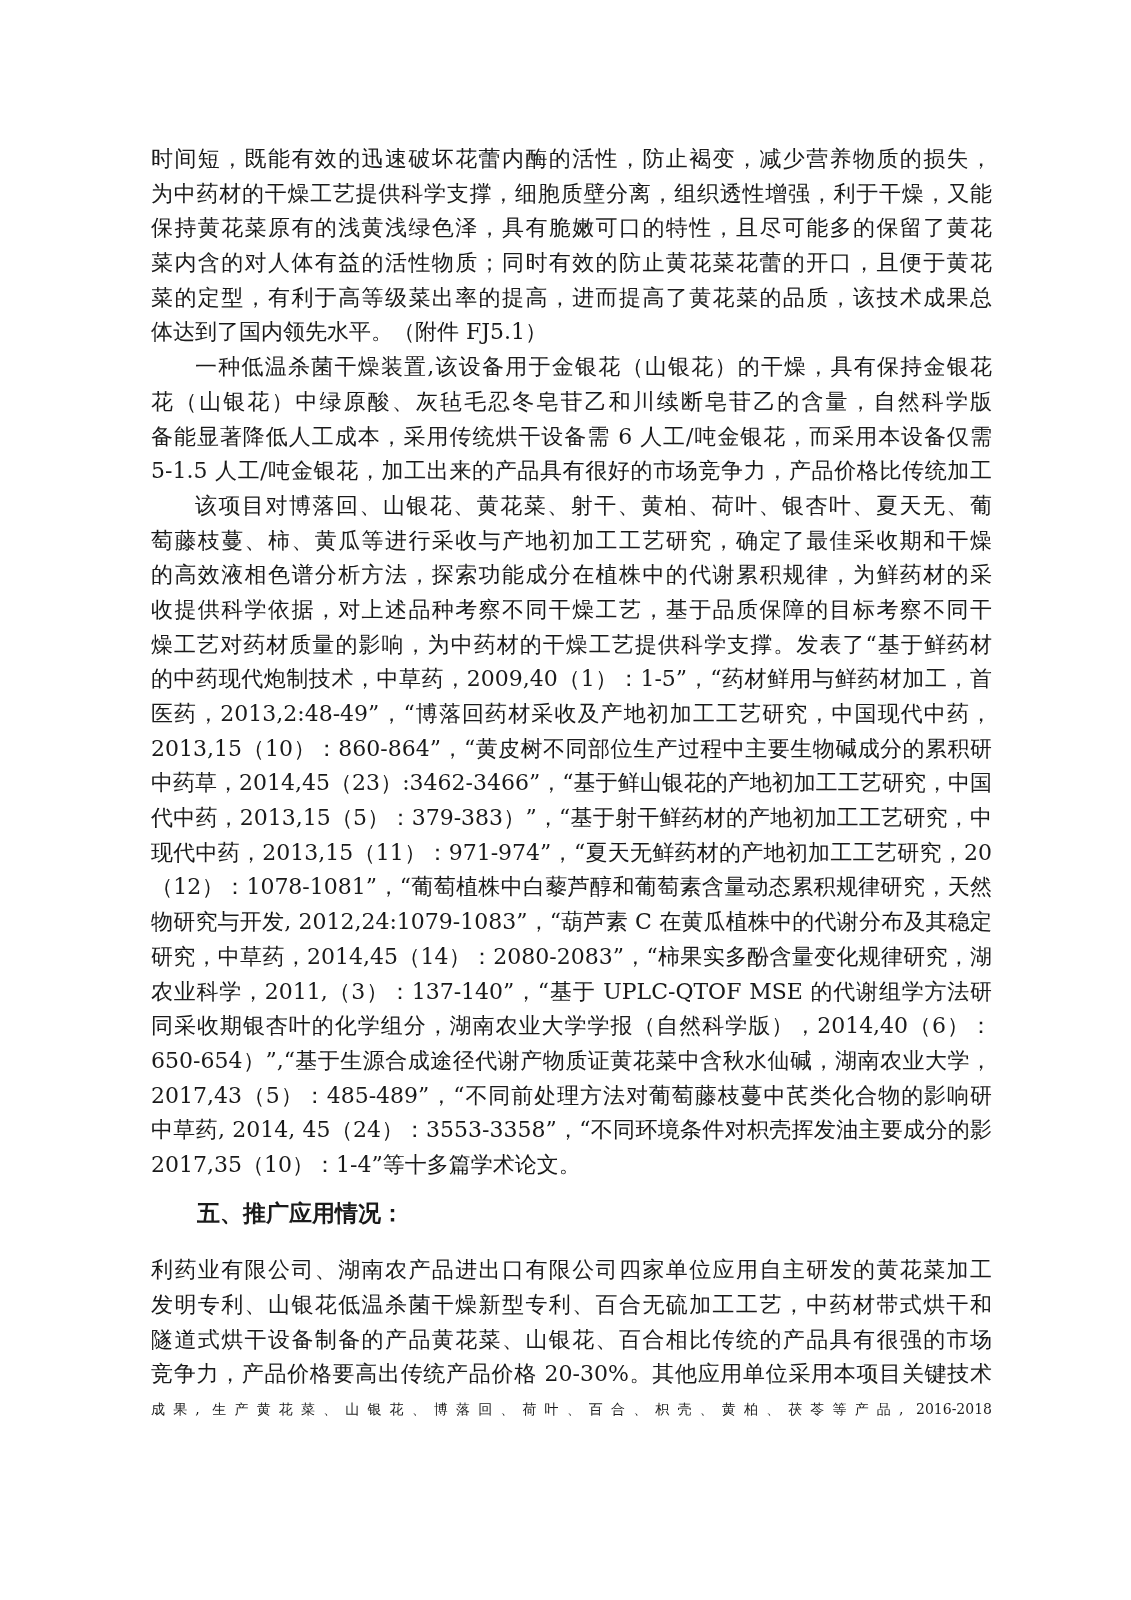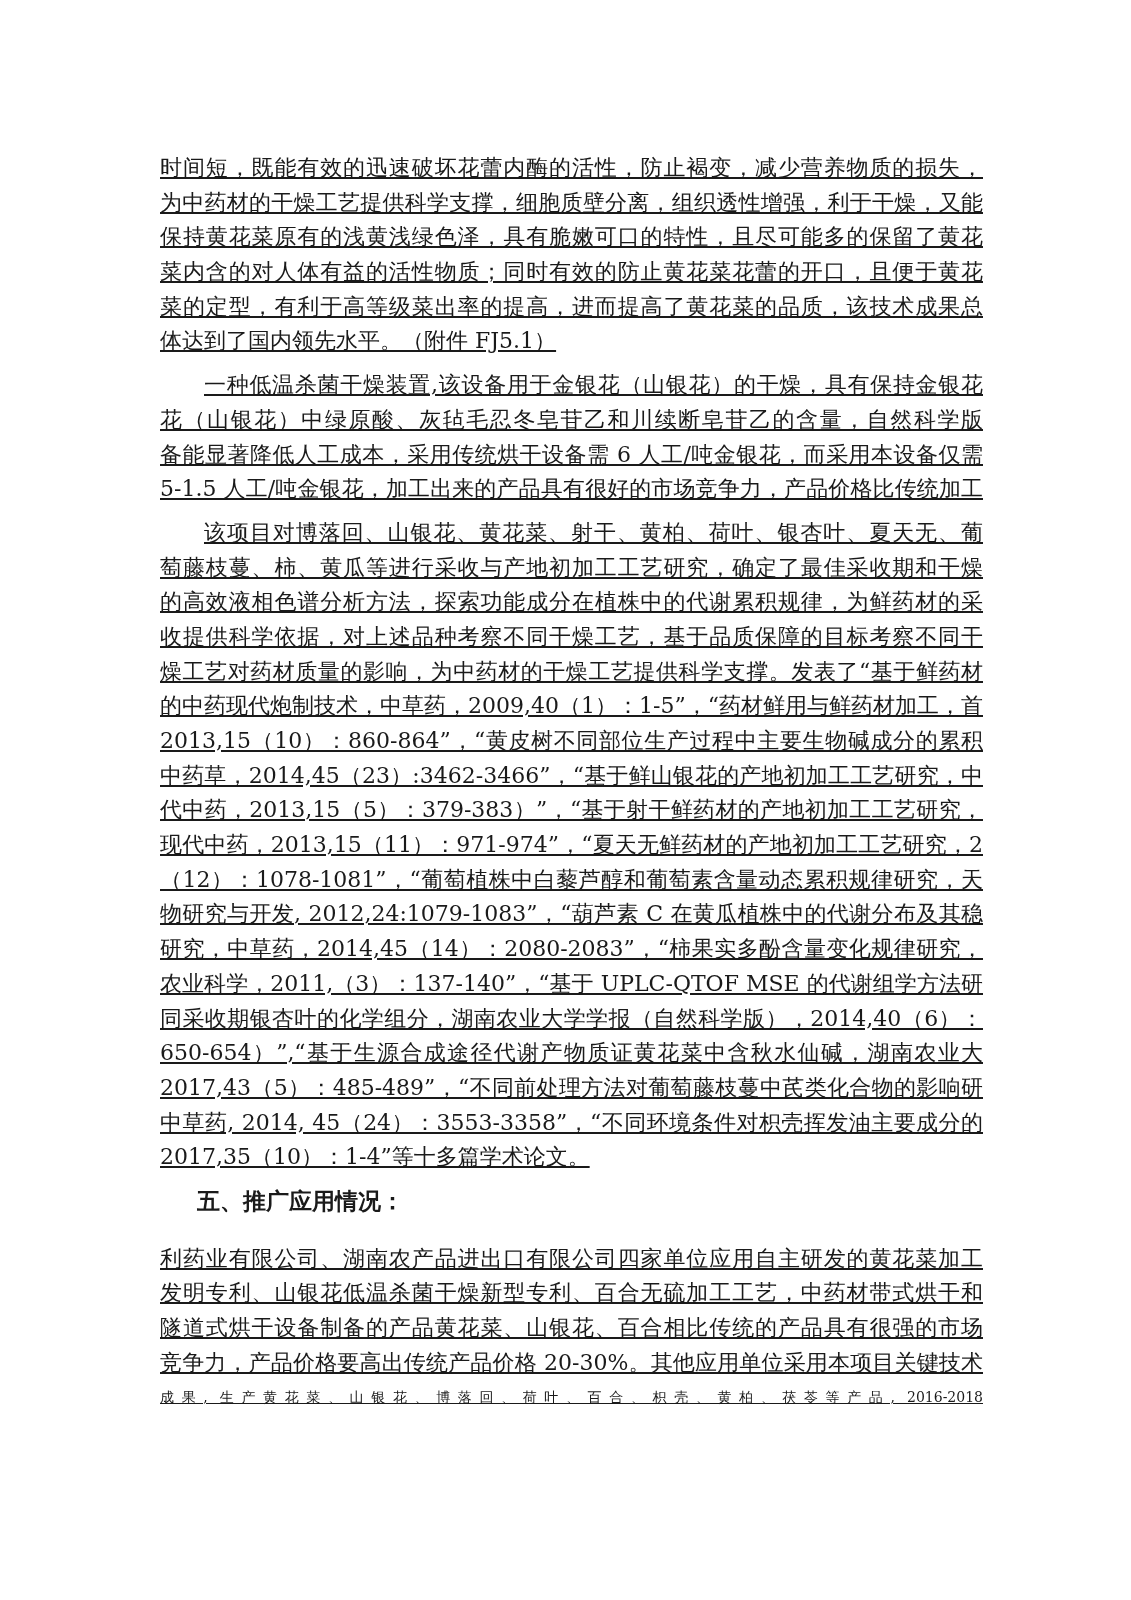--- a/index.html
+++ b/index.html
@@ -15,36 +15,37 @@
     overflow: hidden;
     font-family: "DejaVu Serif", "Liberation Serif", serif;
     color: #1a1a1a;
   }
   .text-area {
     position: absolute;
     left: 151px;
     top: 142px;
     width: 841px;
   }
-  .paragraph { margin: 9px; padding: 0; text-decoration: underline; }
+  .paragraph { margin: 0; padding: 0; }
   .line {
     font-size: 22px;
     line-height: 34.7px;
     height: 34.7px;
     overflow: hidden;
     text-align: justify;
     text-align-last: justify;
     word-break: break-all;
   }
   .line.end { text-align-last: left; }
   .line.indent { text-indent: 2em; }
   .line.compress { font-size: 14px; }
   .line.heading {
     font-weight: bold;
     font-size: 23px;
+    margin-top: 13px;
     margin-bottom: 23px;
     text-align-last: left;
     text-indent: 2em;
   }
 </style>
 </head>
 <body>
 
 <div class="page">
   <main class="text-area">
@@ -62,20 +63,21 @@
         <div class="line">备能显著降低人工成本，采用传统烘干设备需 6 人工/吨金银花，而采用本设备仅需</div>
         <div class="line">5-1.5 人工/吨金银花，加工出来的产品具有很好的市场竞争力，产品价格比传统加工</div>
       </div>
       <div class="paragraph">
         <div class="line indent">该项目对博落回、山银花、黄花菜、射干、黄柏、荷叶、银杏叶、夏天无、葡</div>
         <div class="line">萄藤枝蔓、柿、黄瓜等进行采收与产地初加工工艺研究，确定了最佳采收期和干燥</div>
         <div class="line">的高效液相色谱分析方法，探索功能成分在植株中的代谢累积规律，为鲜药材的采</div>
         <div class="line">收提供科学依据，对上述品种考察不同干燥工艺，基于品质保障的目标考察不同干</div>
         <div class="line">燥工艺对药材质量的影响，为中药材的干燥工艺提供科学支撑。发表了“基于鲜药材</div>
         <div class="line">的中药现代炮制技术，中草药，2009,40（1）：1-5”，“药材鲜用与鲜药材加工，首都</div>
+        <div class="line">医药，2013,2:48-49”，“博落回药材采收及产地初加工工艺研究，中国现代中药，</div>
         <div class="line">2013,15（10）：860-864”，“黄皮树不同部位生产过程中主要生物碱成分的累积研究，</div>
         <div class="line">中药草，2014,45（23）:3462-3466”，“基于鲜山银花的产地初加工工艺研究，中国现</div>
         <div class="line">代中药，2013,15（5）：379-383）”，“基于射干鲜药材的产地初加工工艺研究，中国</div>
         <div class="line">现代中药，2013,15（11）：971-974”，“夏天无鲜药材的产地初加工工艺研究，2013,15</div>
         <div class="line">（12）：1078-1081”，“葡萄植株中白藜芦醇和葡萄素含量动态累积规律研究，天然产</div>
         <div class="line">物研究与开发, 2012,24:1079-1083”，“葫芦素 C 在黄瓜植株中的代谢分布及其稳定性</div>
         <div class="line">研究，中草药，2014,45（14）：2080-2083”，“柿果实多酚含量变化规律研究，湖南</div>
         <div class="line">农业科学，2011,（3）：137-140”，“基于 UPLC-QTOF MSE 的代谢组学方法研究不</div>
         <div class="line">同采收期银杏叶的化学组分，湖南农业大学学报（自然科学版），2014,40（6）：</div>
         <div class="line">650-654）”,“基于生源合成途径代谢产物质证黄花菜中含秋水仙碱，湖南农业大学，</div>

